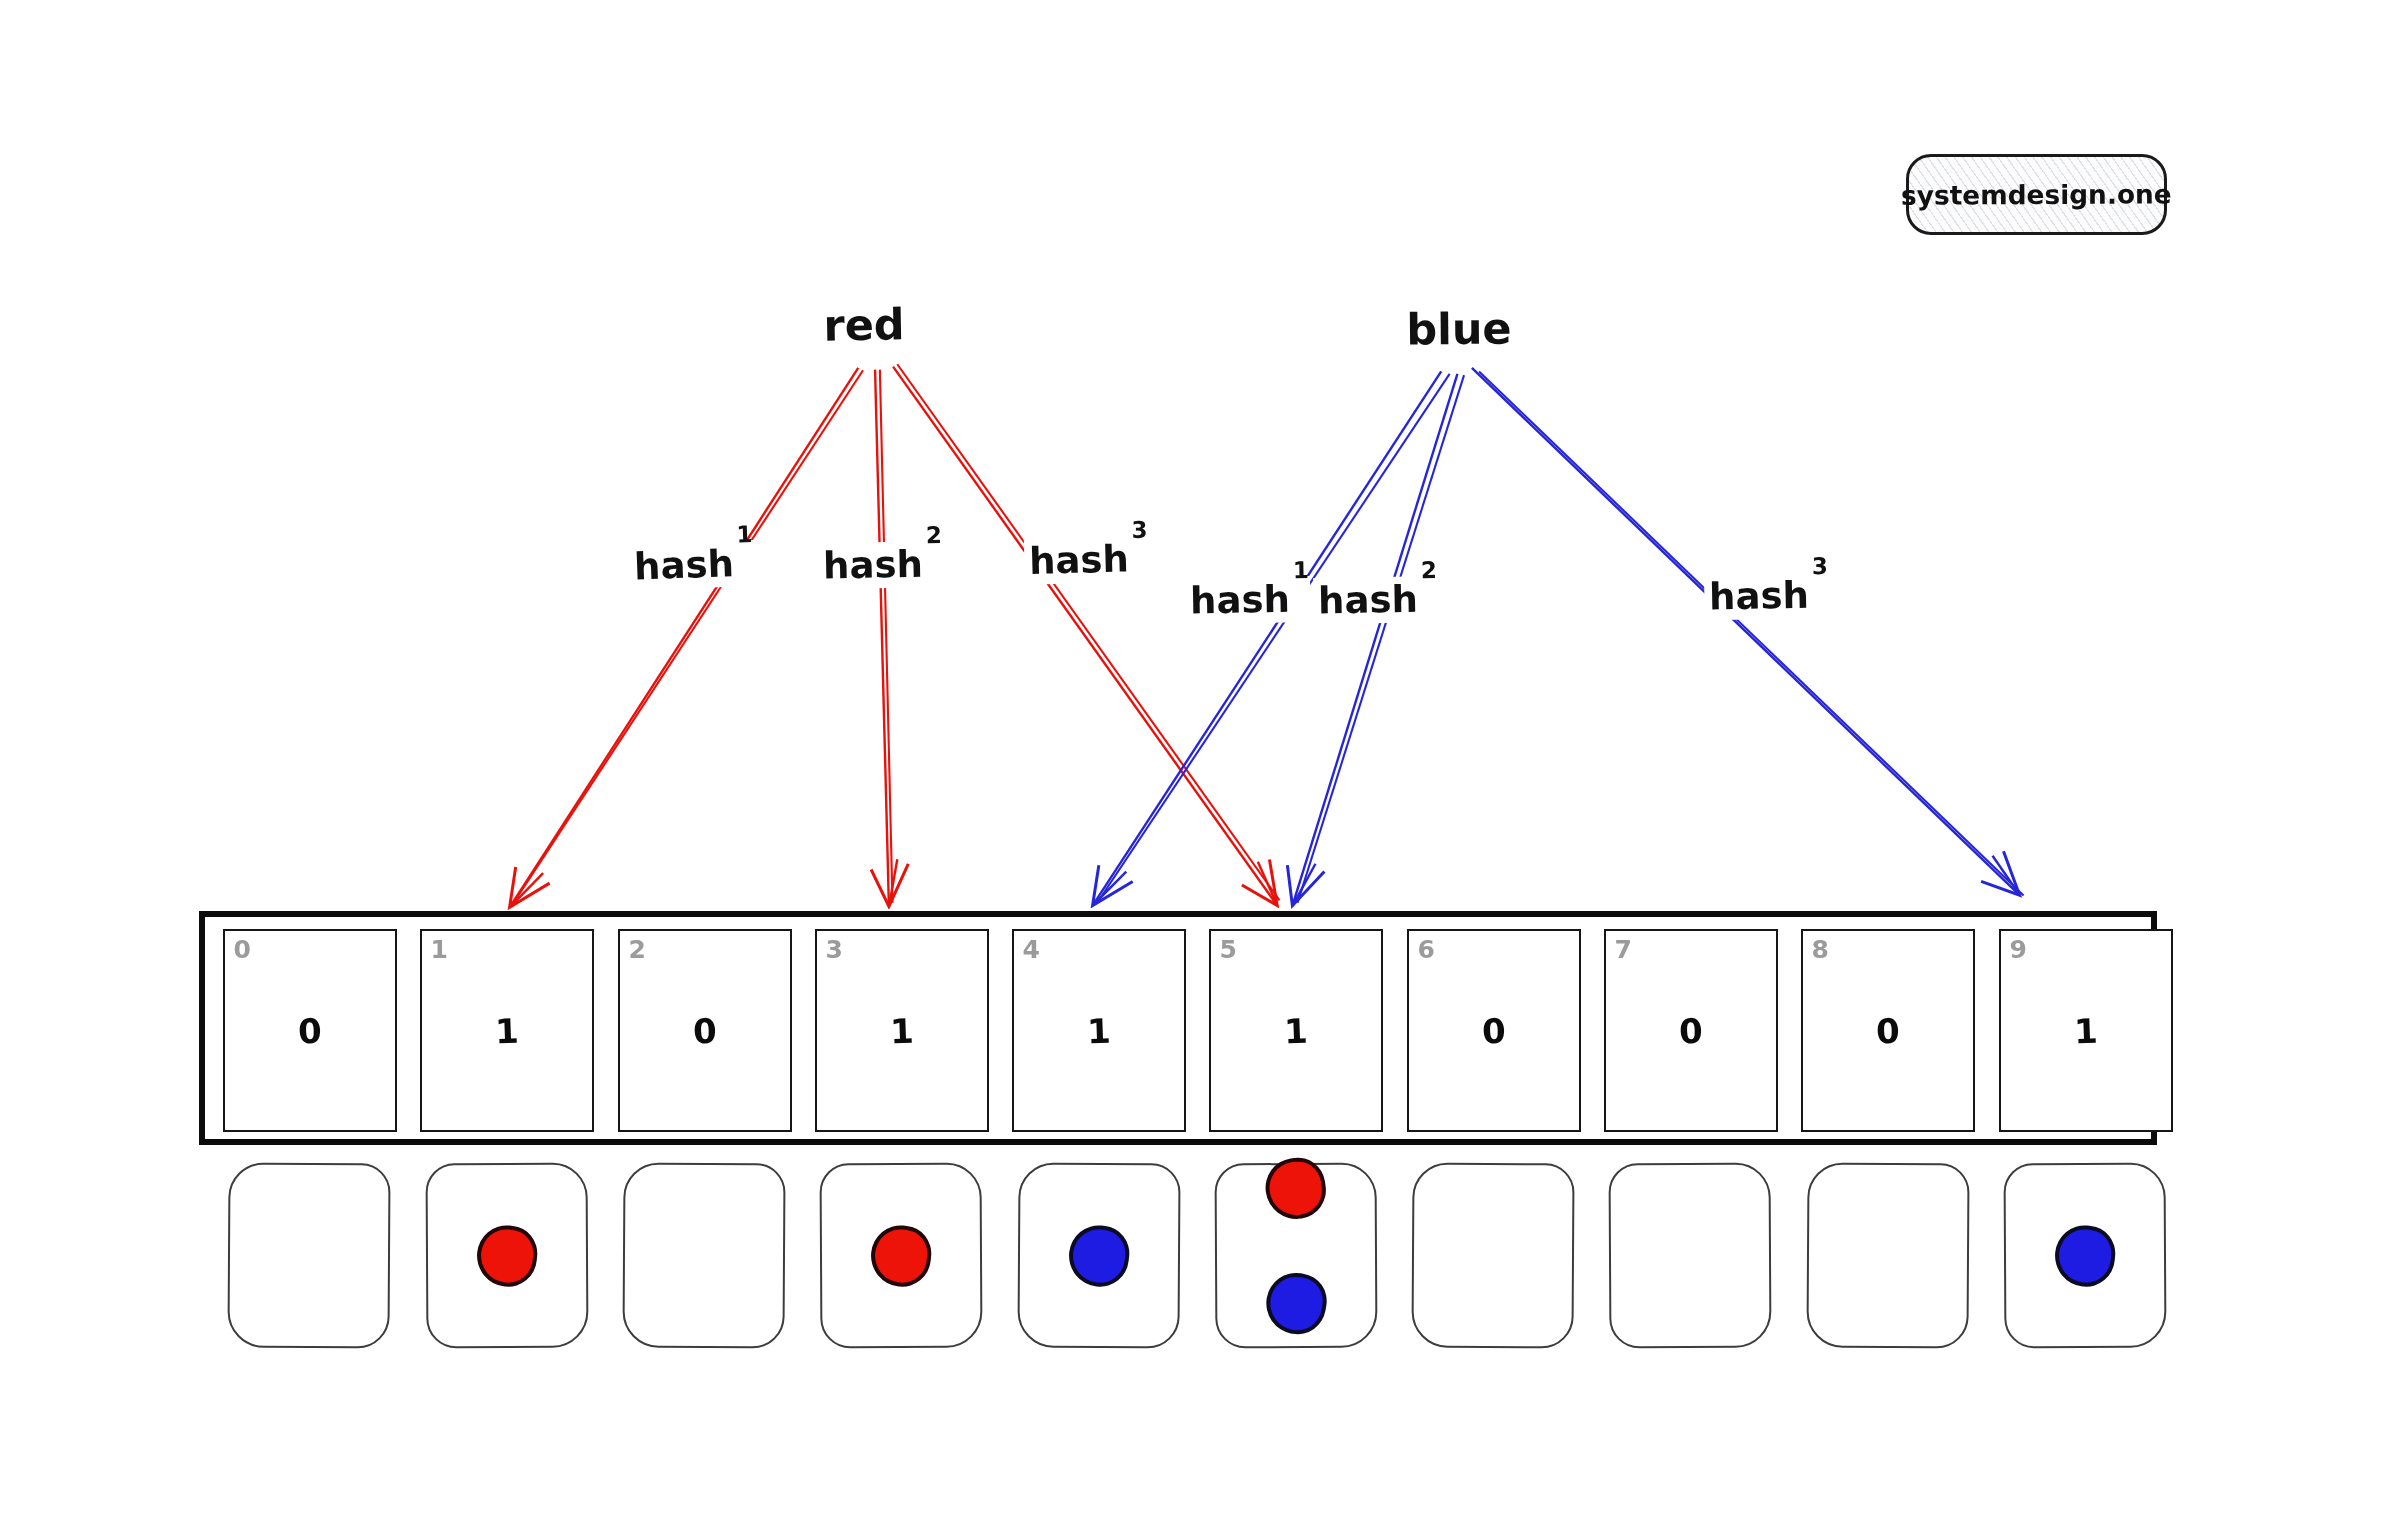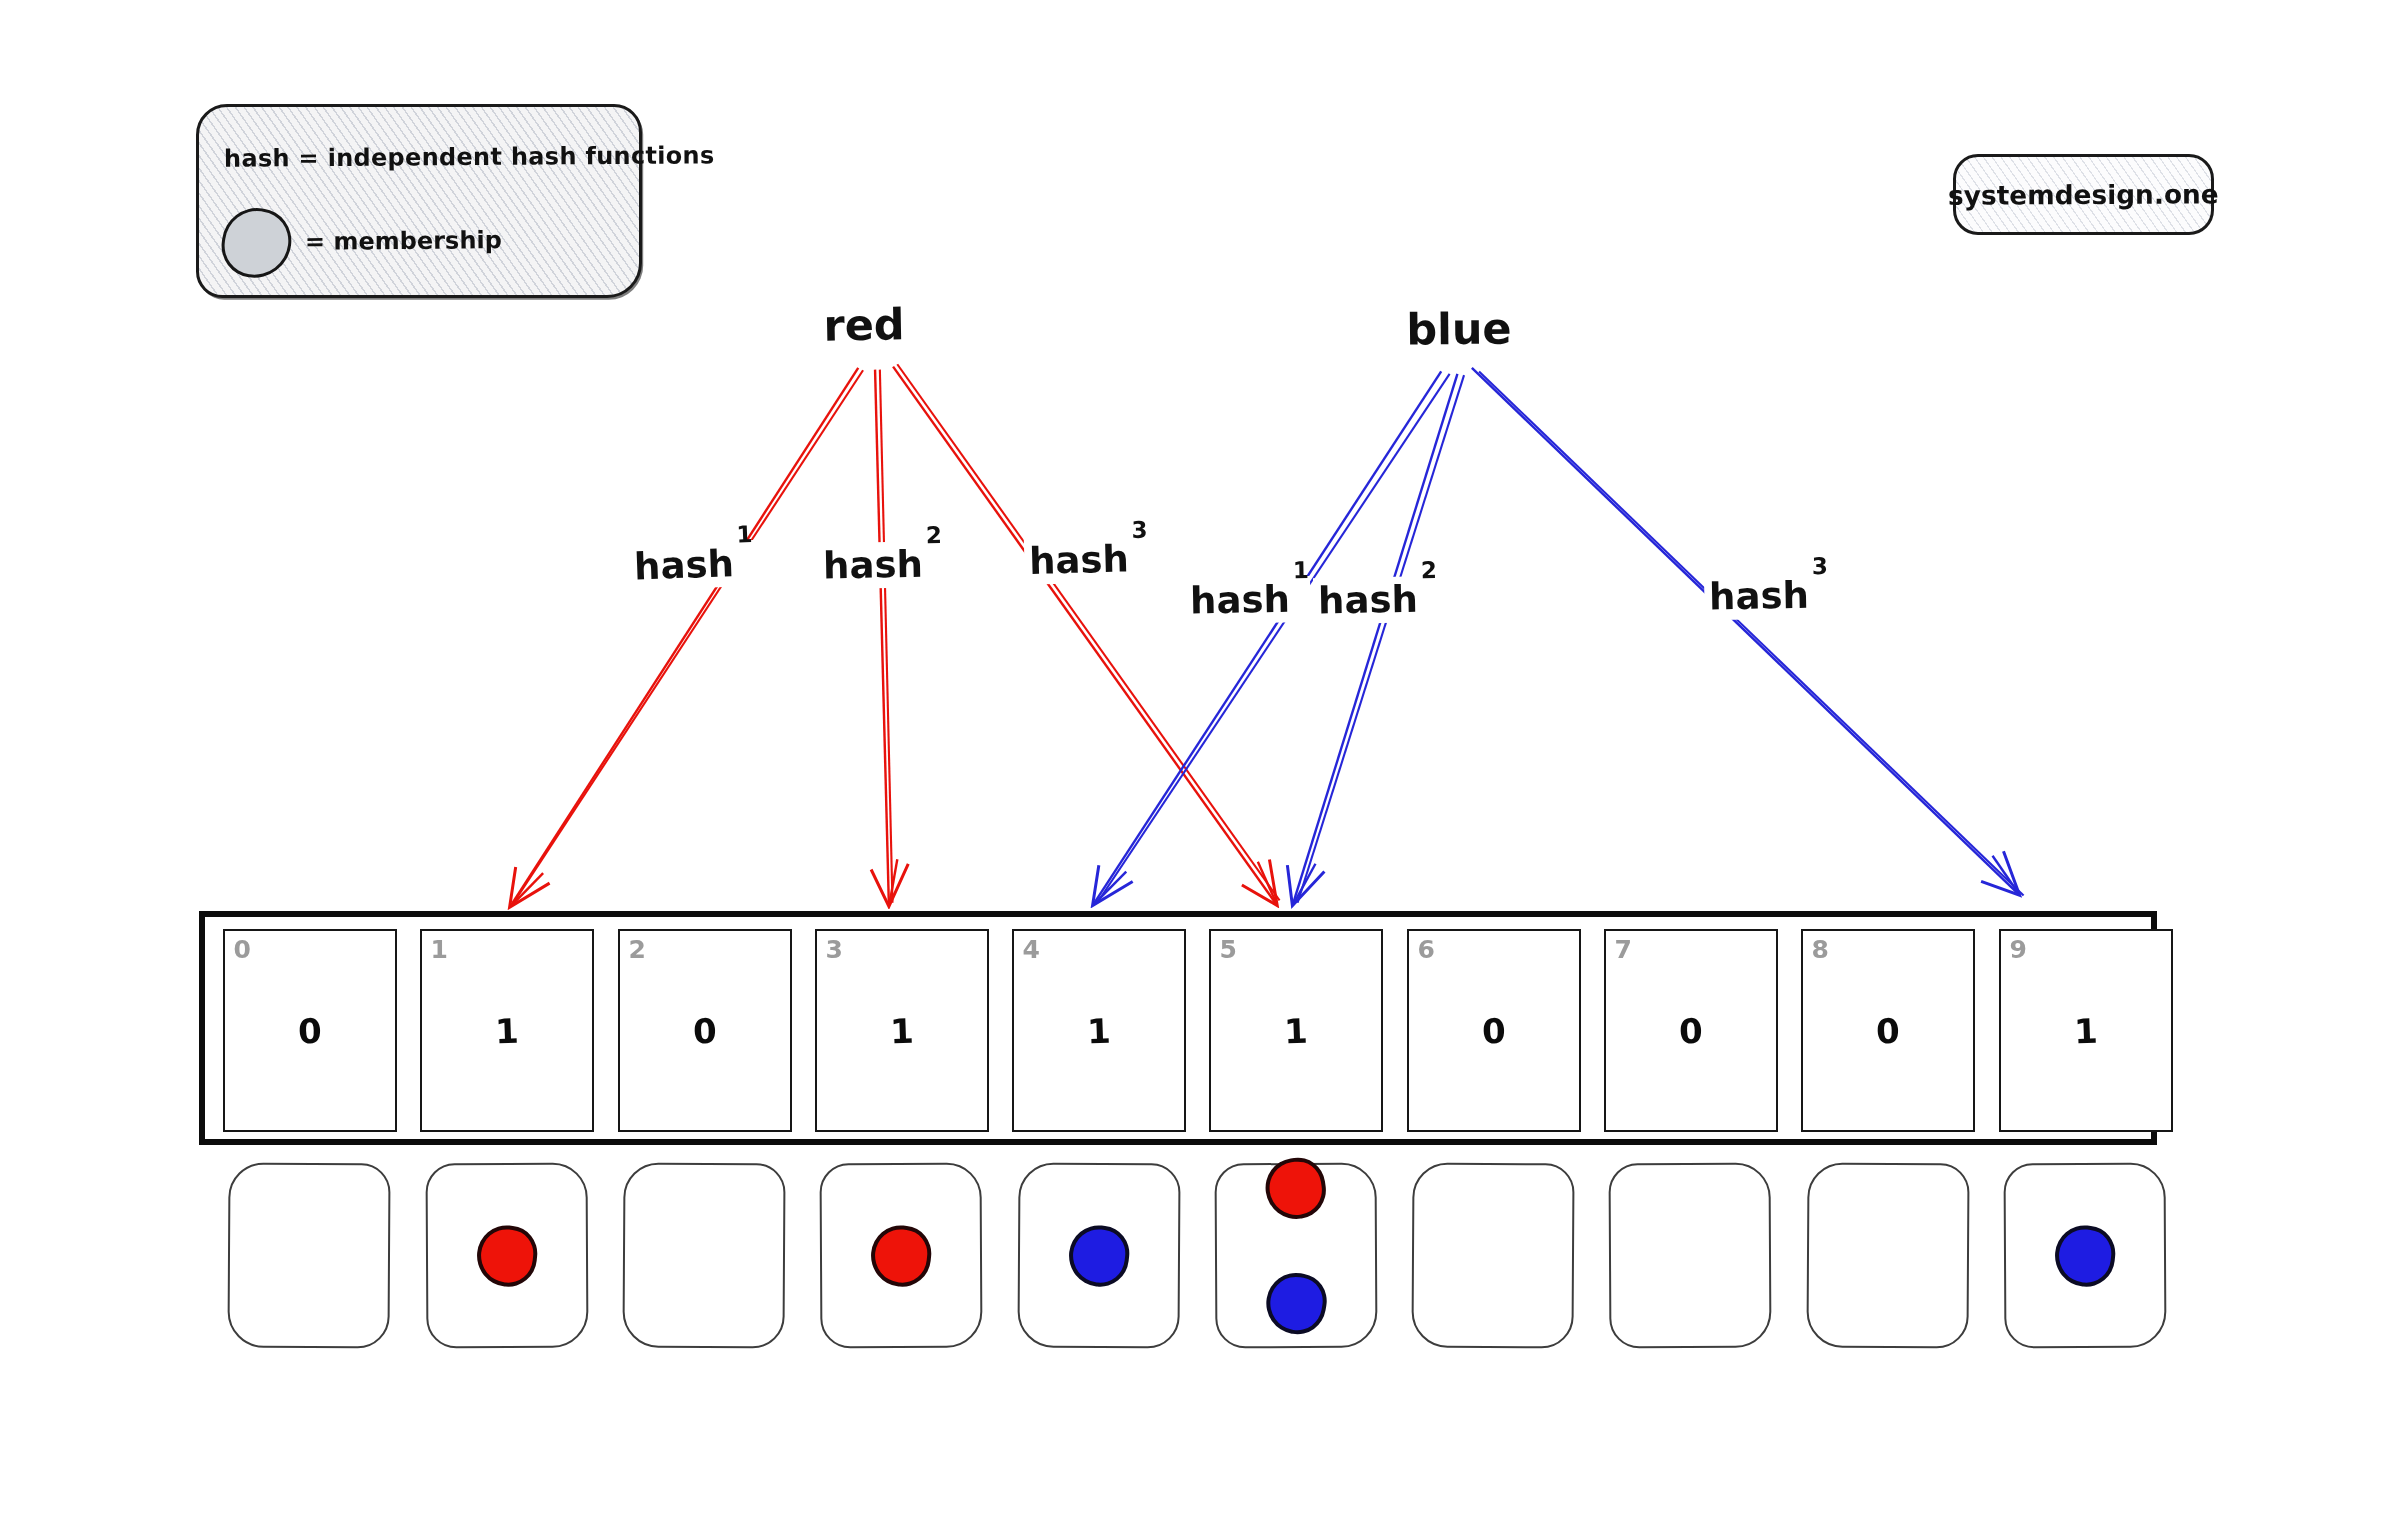--- a/index.html
+++ b/index.html
@@ -30,21 +30,21 @@
     position:absolute;left:106px;top:120px;font-size:24px;font-weight:700;
     transform:rotate(-.5deg);white-space:nowrap;
   }
   
   .badge{
     position:absolute;left:1906px;top:154px;width:255px;height:75px;
     border:3px solid #1a1a1a;border-radius:25px;
     background:
       repeating-linear-gradient(55deg, rgba(160,168,185,.33) 0 1.2px, rgba(0,0,0,0) 1.2px 7.2px),
       #fcfcfd;
-    display:flex;align-items:center;justify-content:center;z-index:4;margin-left:47px;
+    display:flex;align-items:center;justify-content:center;z-index:4;
   }
   .badge-label{font-size:26.4px;font-weight:700;transform:rotate(-.3deg);}
   
   .key-label{
     position:absolute;transform:translate(-50%,-50%);
     font-size:43px;font-weight:700;z-index:3;background:#fff;padding:0 6px;
   }
   #key-red{left:864px;top:325px;transform:translate(-50%,-50%) rotate(-1deg);}
   #key-blue{left:1459px;top:329px;transform:translate(-50%,-50%) rotate(-.5deg);}
   
@@ -92,25 +92,20 @@
   .dot.blue{background:#1e1ce2;border-color:#0b0b24;transform:rotate(12deg);}
   .dot.center{left:50%;top:50%;transform:translate(-50%,-50%) rotate(6deg);}
   .dot.top{left:50%;top:-7.2px;transform:translateX(-50%) rotate(-8deg);}
   .dot.bottom{left:50%;top:108px;transform:translateX(-50%) rotate(10deg);}
 </style>
 </head>
 <body>
 
 <div class="canvas">
 
-  <div class="legend">
-    <div class="legend-line1">hash = independent hash functions</div>
-    <div class="legend-circle"></div>
-    <div class="legend-line2">= membership</div>
-  </div>
 
   <div class="badge">
     <span class="badge-label">systemdesign.one</span>
   </div>
 
   <div class="key-label" id="key-red">red</div>
   <div class="key-label" id="key-blue">blue</div>
 
   <div class="hash-label" id="hash-red-1"><span>hash</span><sup>1</sup></div>
   <div class="hash-label" id="hash-red-2"><span>hash</span><sup>2</sup></div>

